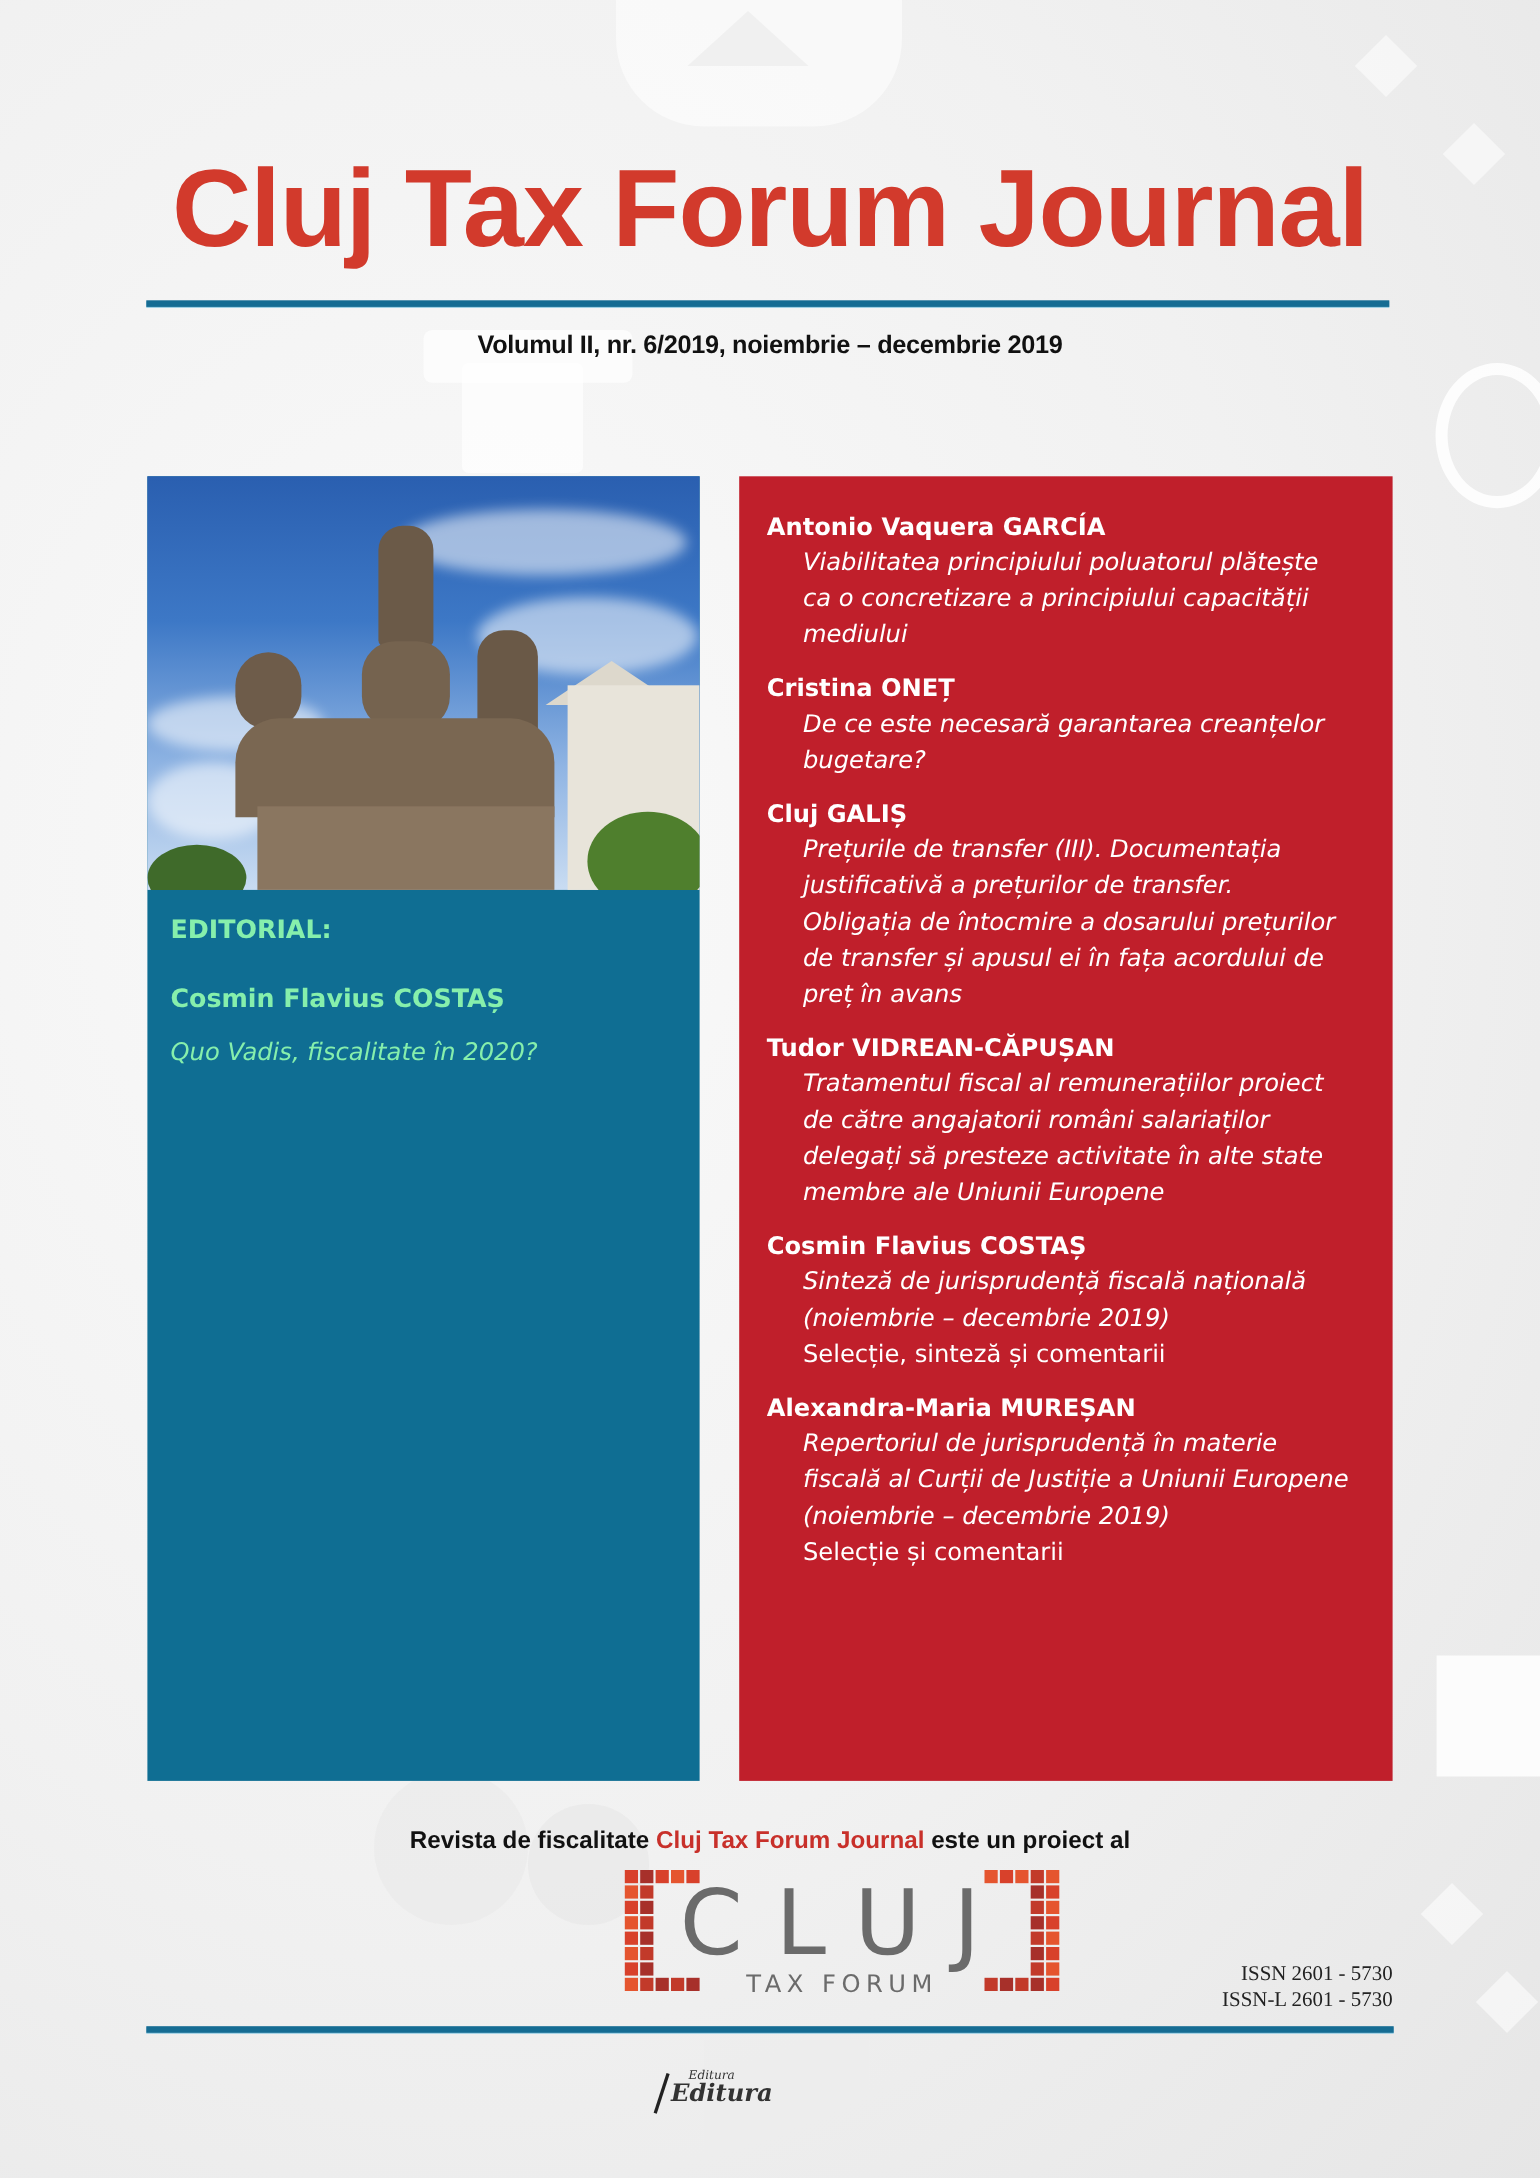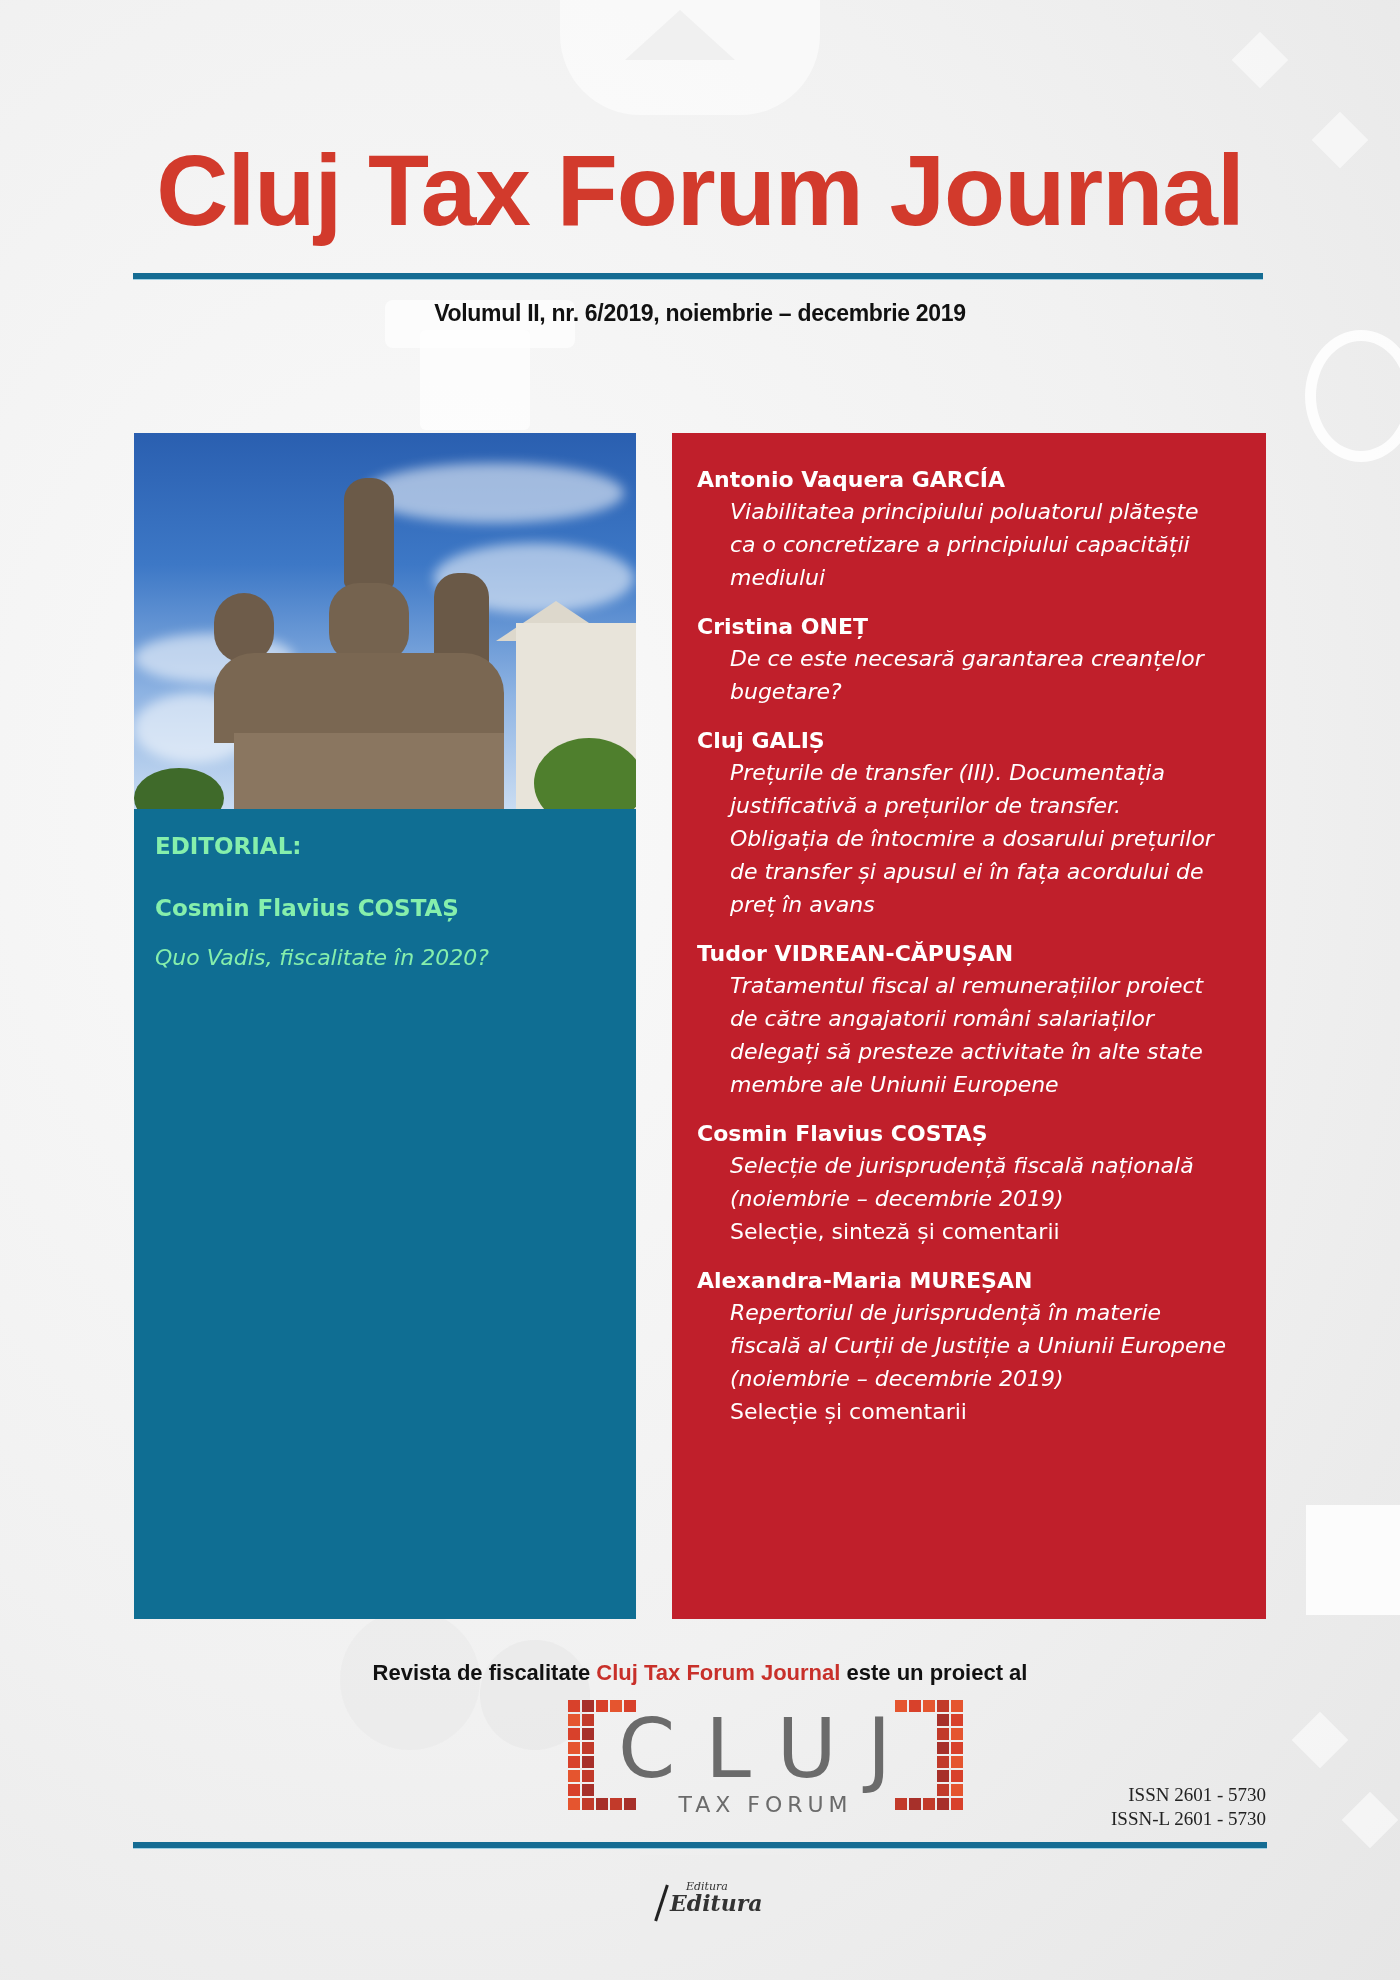--- a/index.html
+++ b/index.html
@@ -73,21 +73,21 @@
       font-family: "DejaVu Sans", sans-serif; font-weight: normal; font-size: 82px; color: #6b6b6b;
       letter-spacing: 30px; line-height: 1;
     }
     .logo .tf {
       position: absolute; left: 0; top: 92px; width: 395px; text-align: center;
       font-family: "DejaVu Sans", sans-serif; font-size: 22px; color: #6b6b6b; letter-spacing: 5px;
     }
 
     .issn { position: absolute; right: 134px; top: 1783px; text-align: right; font-family: "Liberation Serif", serif; font-size: 19px; color: #222; line-height: 24px; }
 
-    .publisher { position: absolute; left: 656px; top: 1880px; width: 160px; height: 50px; text-align: right; }
+    .publisher { position: absolute; left: 596px; top: 1880px; width: 160px; height: 50px; text-align: right; }
     .publisher .small { position: absolute; left: 30px; top: 0; font-family: "DejaVu Serif", serif; font-style: italic; font-size: 11px; color: #333; }
     .publisher .big { position: absolute; left: 14px; top: 10px; font-family: "DejaVu Serif", serif; font-style: italic; font-weight: bold; font-size: 22px; color: #333; }
     .publisher .quill { position: absolute; left: 4px; top: 4px; width: 3px; height: 38px; background: #222; transform: rotate(18deg); }
   </style>
 </head>
 <body>
 
 <div class="bg bg-cloud"></div>
 <div class="bg-arrow"></div>
 <div class="bg bg-doc-top"></div>
@@ -162,21 +162,21 @@
       <div class="lines">
         <div class="it">Tratamentul fiscal al remunerațiilor proiect</div>
         <div class="it">de către angajatorii români salariaților</div>
         <div class="it">delegați să presteze activitate în alte state</div>
         <div class="it">membre ale Uniunii Europene</div>
       </div>
     </div>
     <div class="entry">
       <div class="author">Cosmin Flavius COSTAȘ</div>
       <div class="lines">
-        <div class="it">Selecție de jurisprudență fiscală națională</div>
+        <div class="it">Sinteză de jurisprudență fiscală națională</div>
         <div class="it">(noiembrie – decembrie 2019)</div>
         <div class="rm">Selecție, sinteză și comentarii</div>
       </div>
     </div>
     <div class="entry">
       <div class="author">Alexandra-Maria MUREȘAN</div>
       <div class="lines">
         <div class="it">Repertoriul de jurisprudență în materie</div>
         <div class="it">fiscală al Curții de Justiție a Uniunii Europene</div>
         <div class="it">(noiembrie – decembrie 2019)</div>

